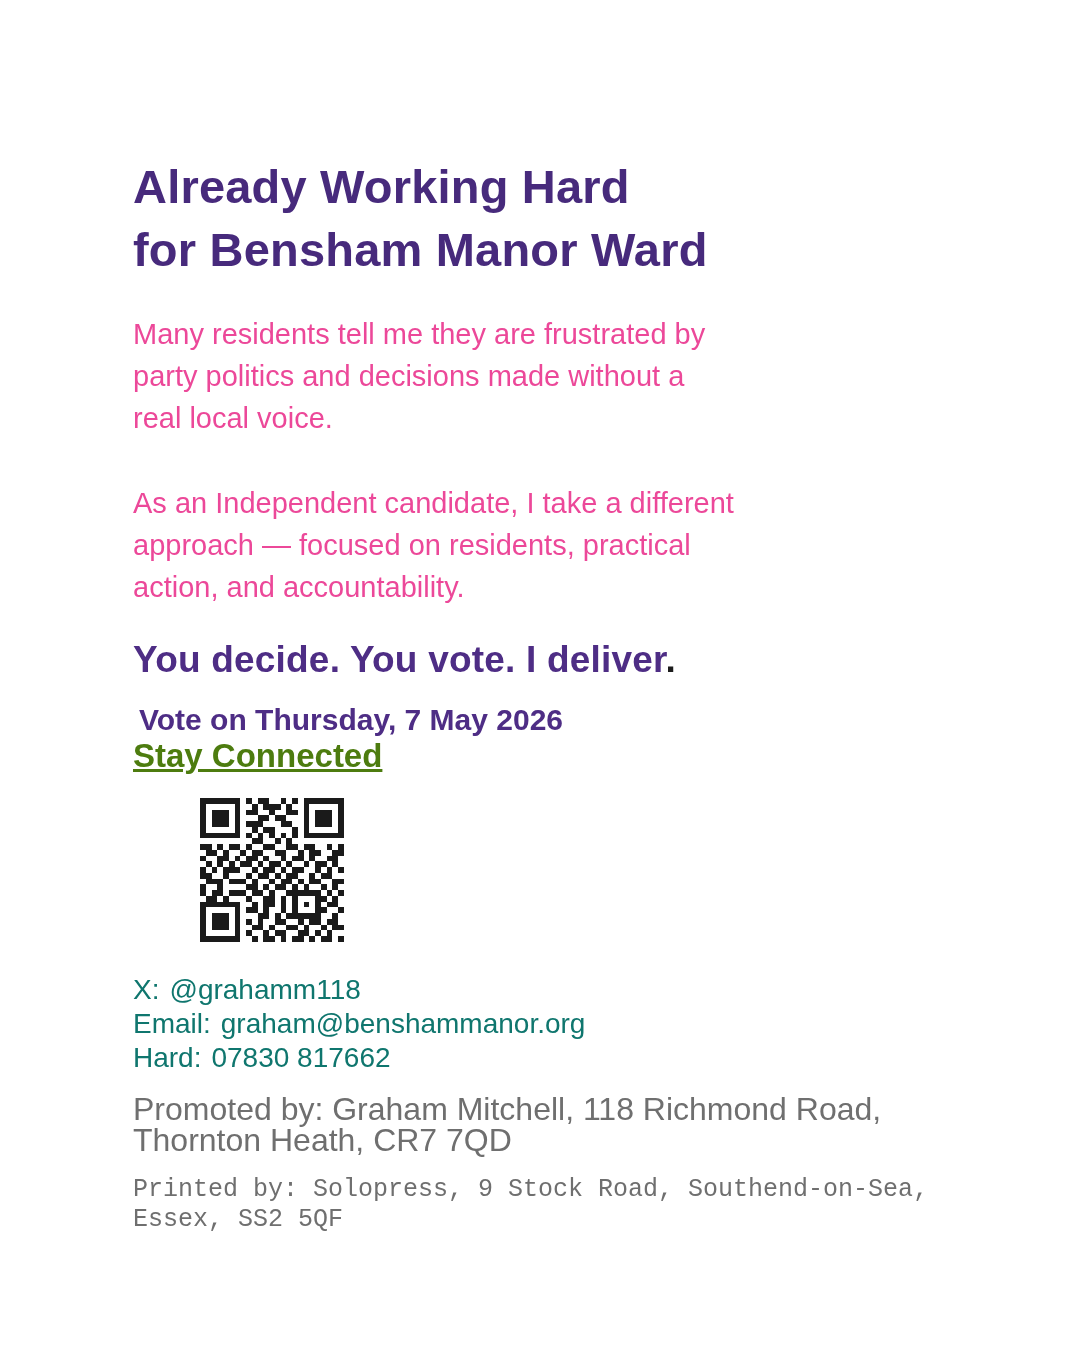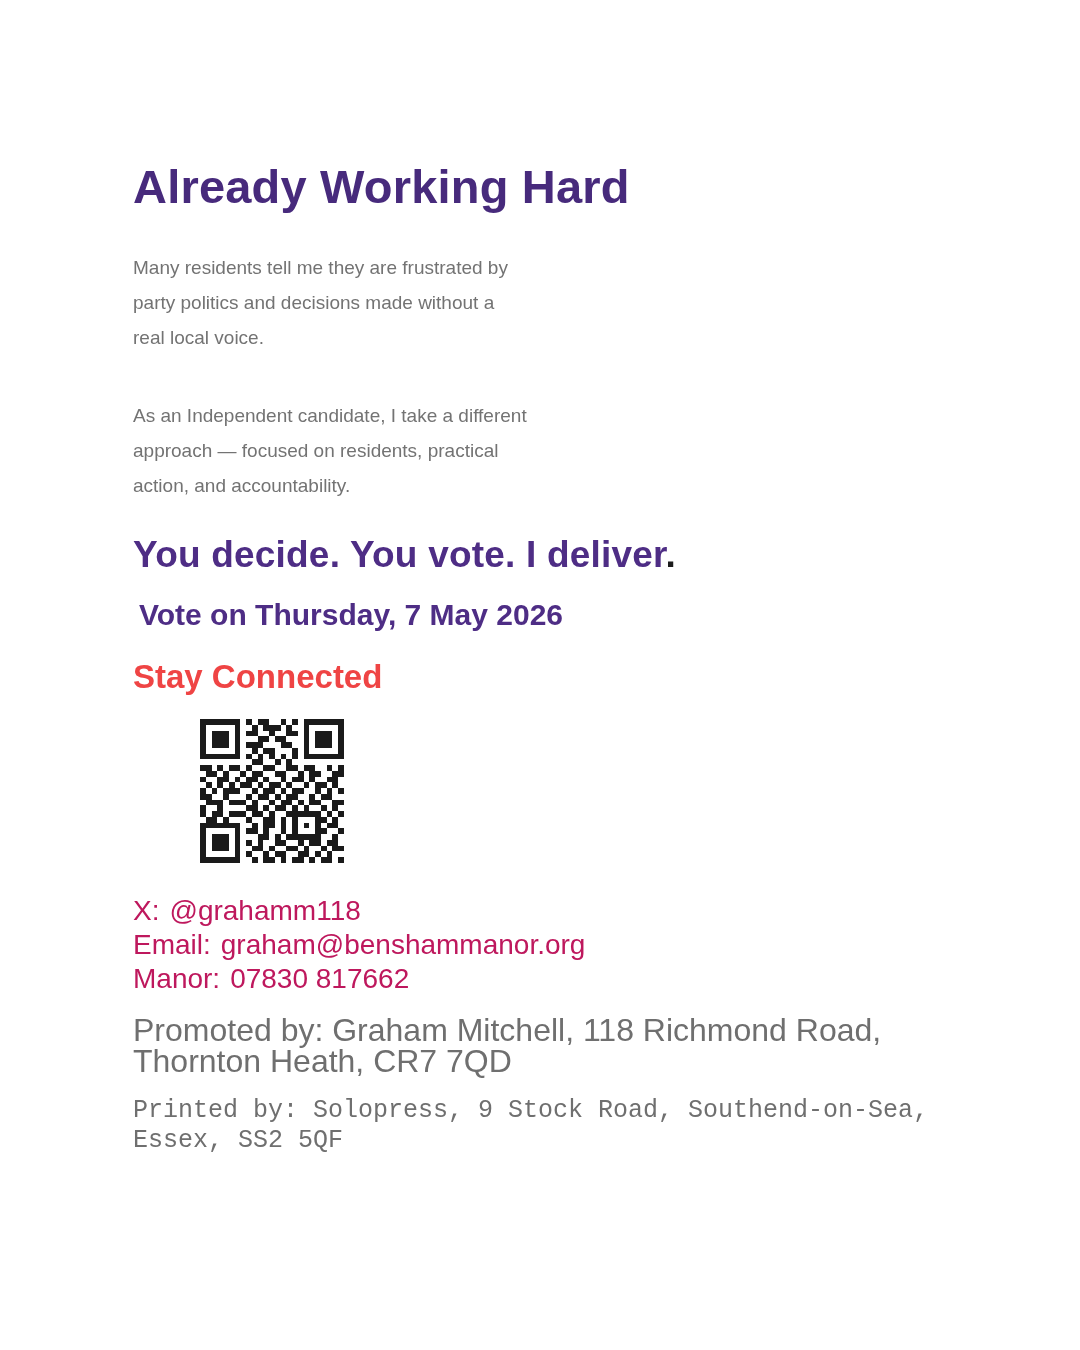--- a/index.html
+++ b/index.html
@@ -16,24 +16,24 @@
   }
   .title {
     color: #472a7c;
     font-size: 47px;
     font-weight: 700;
     line-height: 63px;
     letter-spacing: 0.2px;
   }
   .para {
     white-space: pre-line;
-    color: #737373;
-    font-size: 19px;
+    color: #ec4899;
+    font-size: 29px;
     font-weight: 400;
-    line-height: 35px;
+    line-height: 42px;
   }
   .para-1 { margin-top: 32px; }
   .para-2 { margin-top: 43px; }
   .para-bold {
     margin-top: 23px;
     white-space: pre-line;
     color: #3c3c3c;
     font-size: 29px;
     font-weight: 700;
     line-height: 40px;
@@ -47,44 +47,44 @@
   }
   .slogan .black-period { color: #1c1c1c; }
   .vote-date {
     margin-top: 22px;
     padding-left: 6px;
     font-size: 30px;
     font-weight: 700;
     color: #4e2d85;
   }
   .stay-heading {
-    margin-top: 26px;
     font-size: 33px;
     font-weight: 700;
-    color: #ef4444;
+    color: #4d7c0f;
+    text-decoration: underline;
   }
   .scan-line {
     margin-top: 17px;
     font-size: 28px;
     font-weight: 400;
     color: #424242;
   }
   .qr-box {
     margin-top: 23px;
     margin-left: 67px;
     width: 144px;
     height: 144px;
   }
   .qr-box svg { width: 100%; height: 100%; display: block; }
   .contact {
     margin-top: 31px;
   }
   .contact-row {
     font-size: 28px;
-    color: #be185d;
+    color: #0f766e;
     line-height: 34px;
   }
   .contact-row .label { margin-right: 10px; }
   .footer-promoted {
     margin-top: 19px;
     white-space: pre-line;
     font-size: 32px;
     color: #6f6f6f;
     line-height: 31px;
   }
@@ -96,20 +96,21 @@
     font-family: Liberation Mono, monospace;
   }
 </style>
 </head>
 <body>
 
 <div class="leaflet">
 
   <h1 class="title">
     <span>Already Working Hard</span><br>
+    <span>for Bensham Manor Ward</span>
   </h1>
 
   <p class="para para-1">Many residents tell me they are frustrated by
 party politics and decisions made without a
 real local voice.</p>
 
   <p class="para para-2">As an Independent candidate, I take a different
 approach — focused on residents, practical
 action, and accountability.</p>
 
@@ -459,21 +460,21 @@
     </div>
 
   <div class="contact">
     <div class="contact-row">
       <span class="label">X:</span><span>@grahamm118</span>
     </div>
     <div class="contact-row">
       <span class="label">Email:</span><span>graham@benshammanor.org</span>
     </div>
     <div class="contact-row">
-      <span class="label">Manor:</span><span>07830 817662</span>
+      <span class="label">Hard:</span><span>07830 817662</span>
     </div>
   </div>
 
   <div class="footer-promoted">Promoted by: Graham Mitchell, 118 Richmond Road,
 Thornton Heath, CR7 7QD</div>
 
   <div class="footer-printed">Printed by: Solopress, 9 Stock Road, Southend-on-Sea, Essex, SS2 5QF</div>
 
 </div>
 

